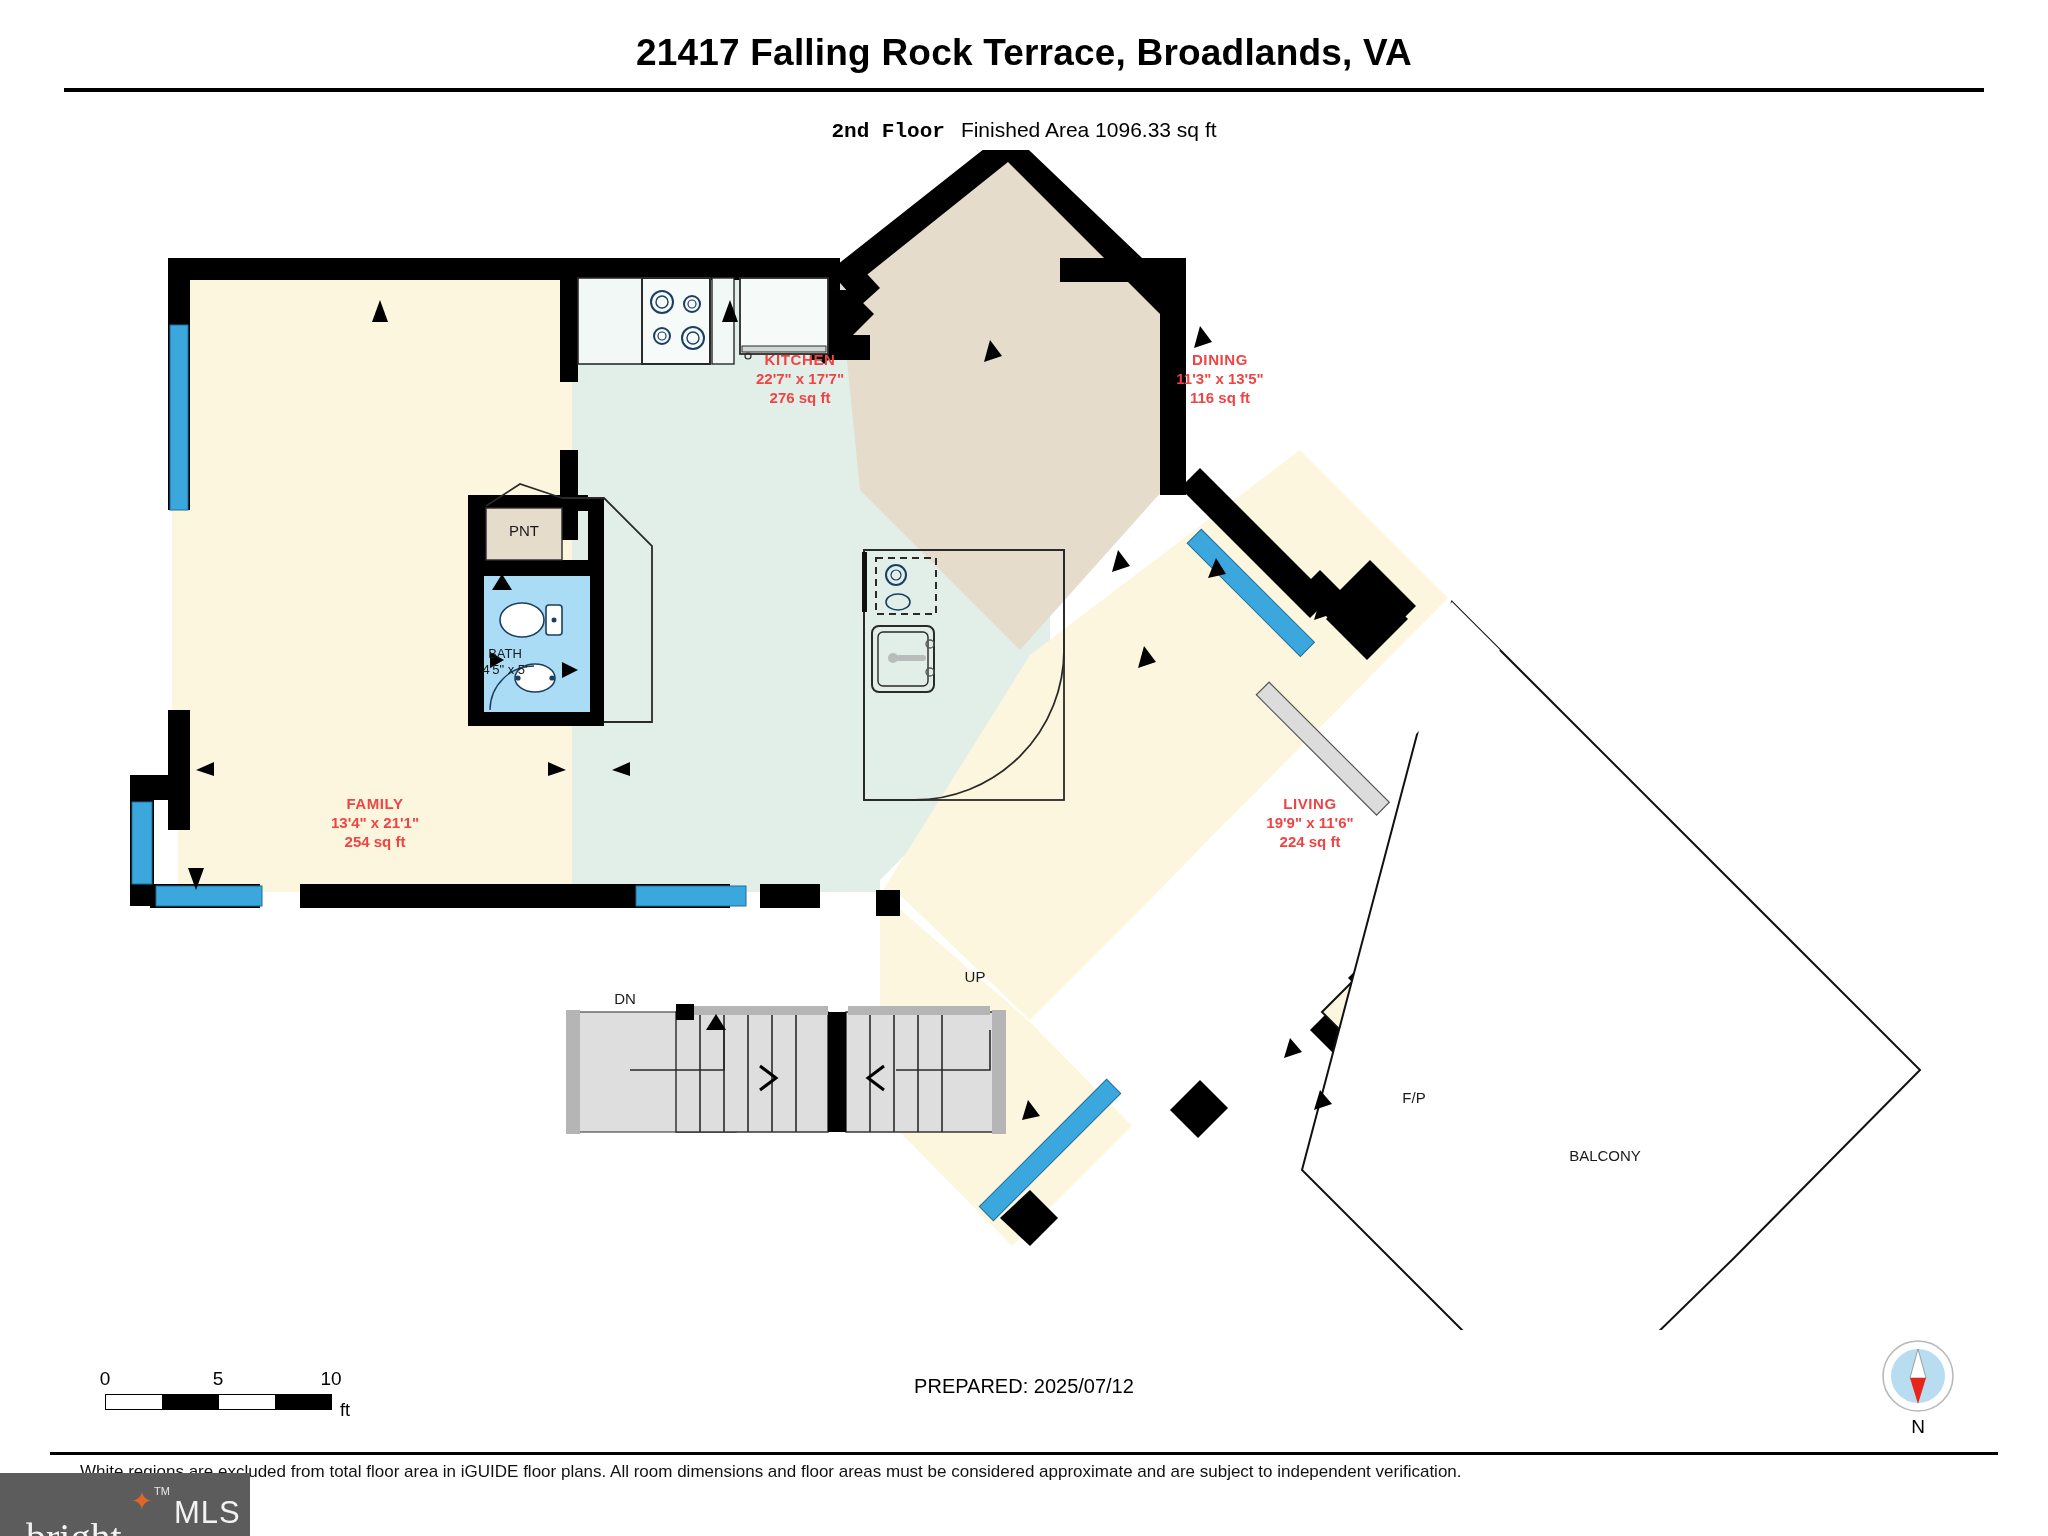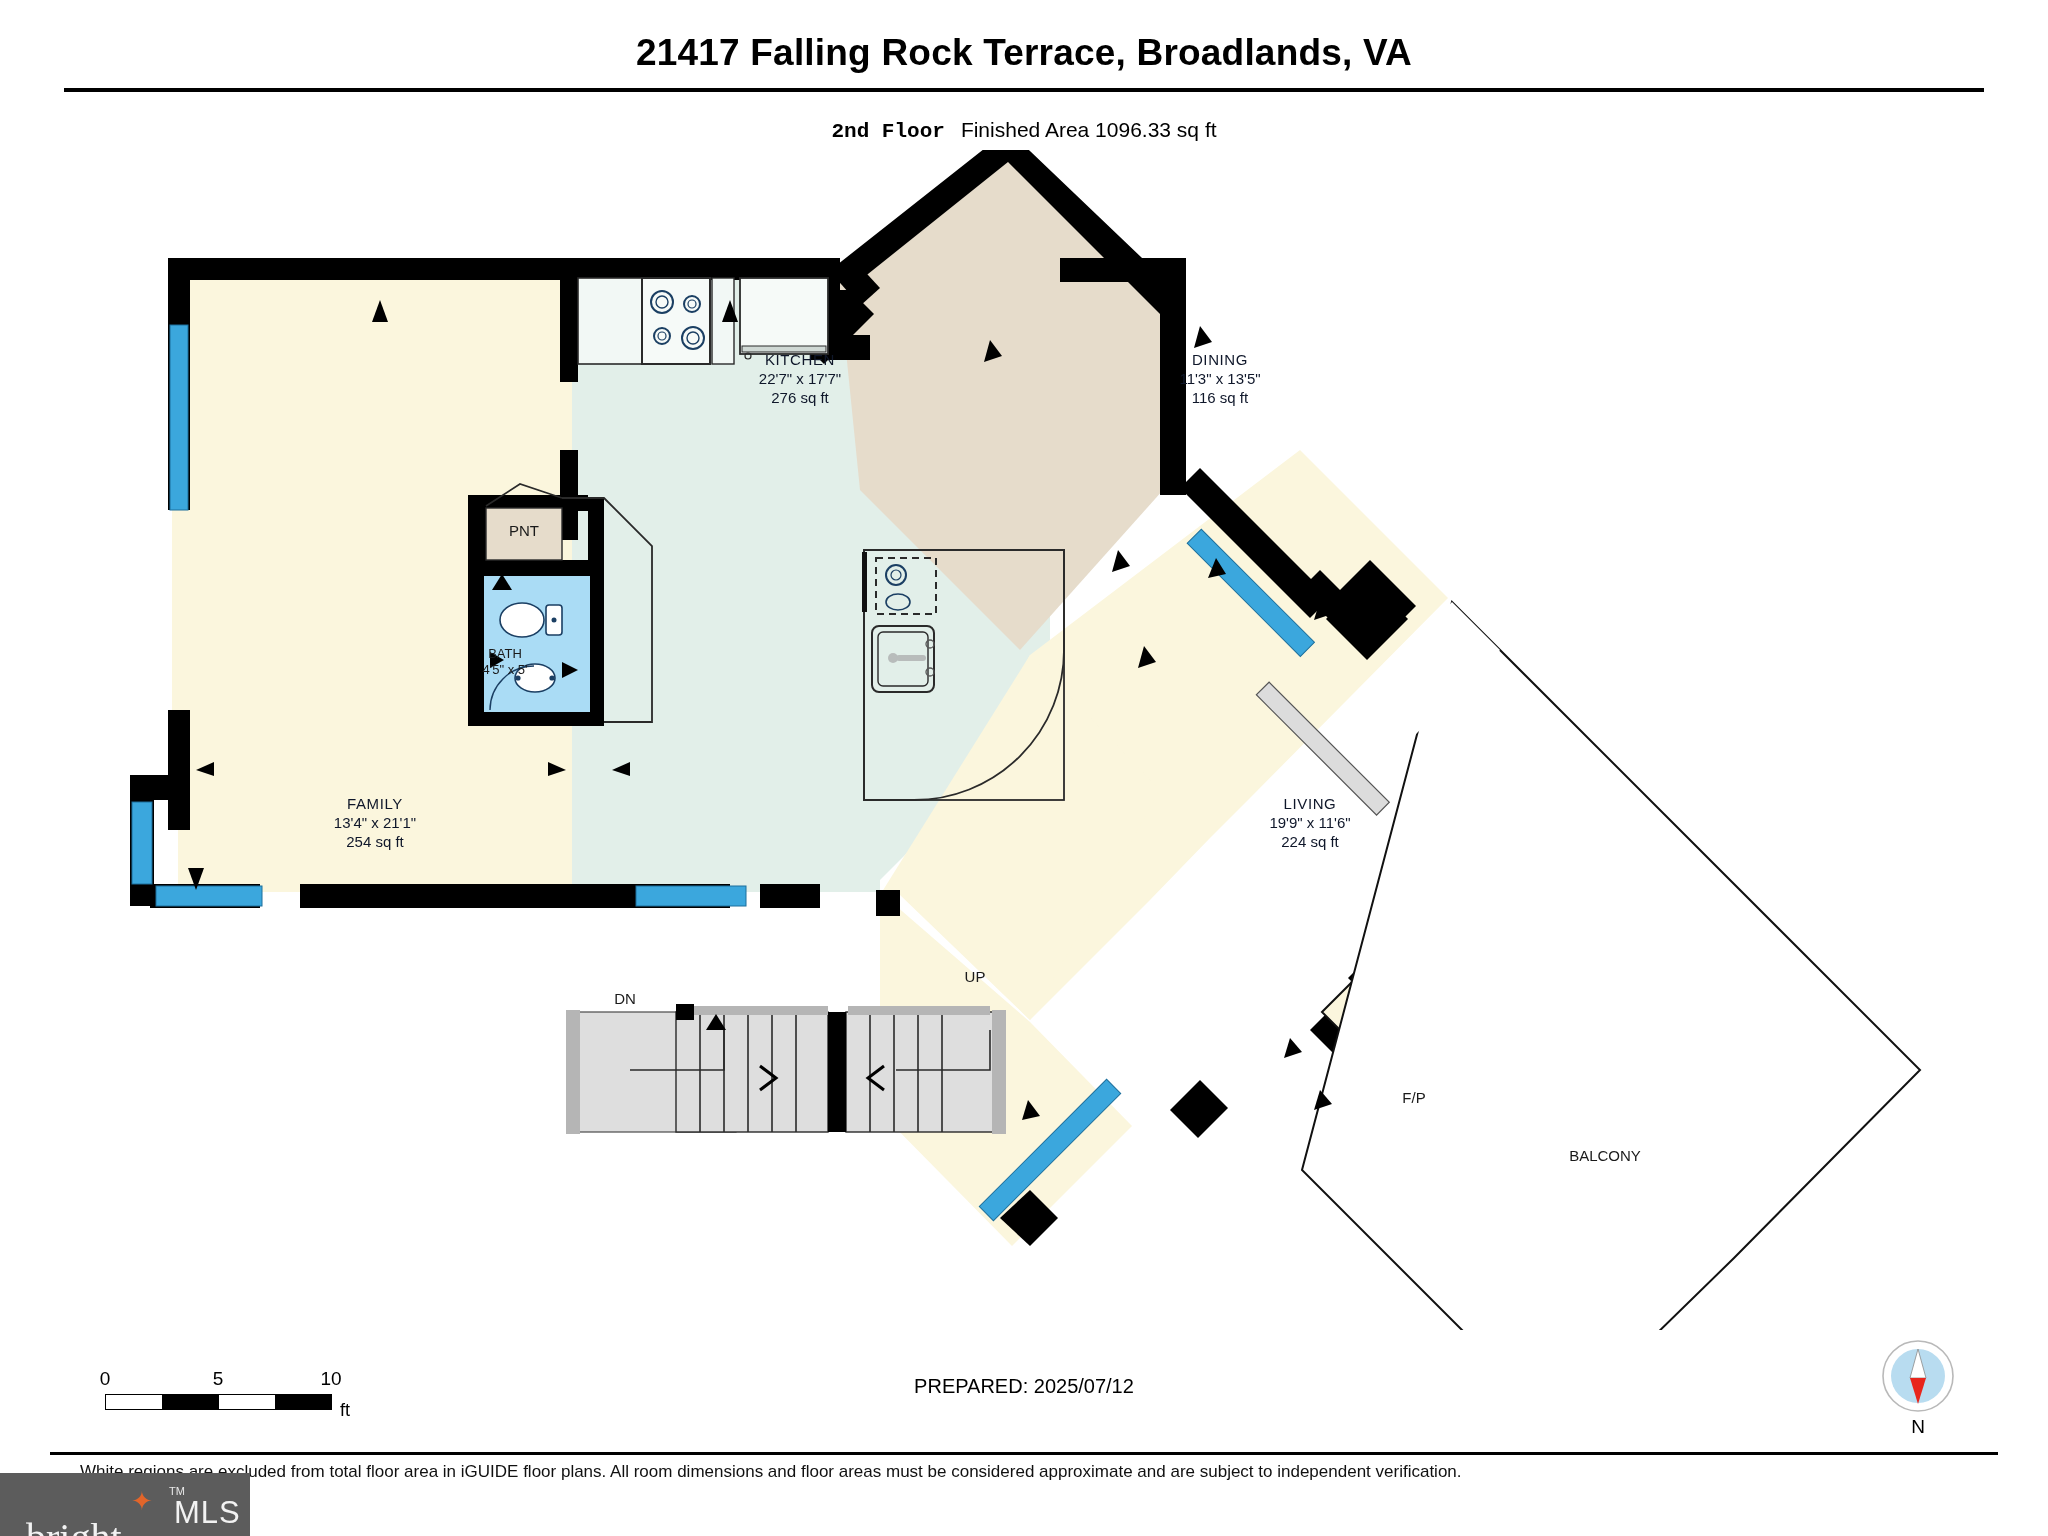--- a/index.html
+++ b/index.html
@@ -57,24 +57,25 @@
     left: 0;
     width: 2048px;
     height: 1180px;
   }
   #plan-svg { display: block; }
 
   
   .room-label {
     position: absolute;
     text-align: center;
-    color: #0f172a;
+    color: #ef4444;
     line-height: 1.28;
     white-space: nowrap;
     pointer-events: none;
+    font-weight: bold;
   }
   .room-label .rl-name { font-size: 15px; letter-spacing: 0.6px; }
   .room-label .rl-dim  { font-size: 15px; }
   .room-label .rl-area { font-size: 15px; }
   .mini-label {
     position: absolute;
     font-size: 15px;
     color: #1a1a1a;
     white-space: nowrap;
     text-align: center;
@@ -206,21 +207,20 @@
     line-height: 22px;
     text-align: center;
   }
   #logo-tm {
     position: absolute;
     left: 128px;
     top: 4px;
     font-size: 11px;
     color: #e8e8e8;
     font-family: "Liberation Sans", sans-serif;
-    margin-left: 15px;
   }
   #logo-mls {
     position: absolute;
     left: 148px;
     top: 14px;
     font-family: "Liberation Sans", sans-serif;
     font-size: 31px;
     color: #f2f2f2;
     letter-spacing: 1px;
   }

